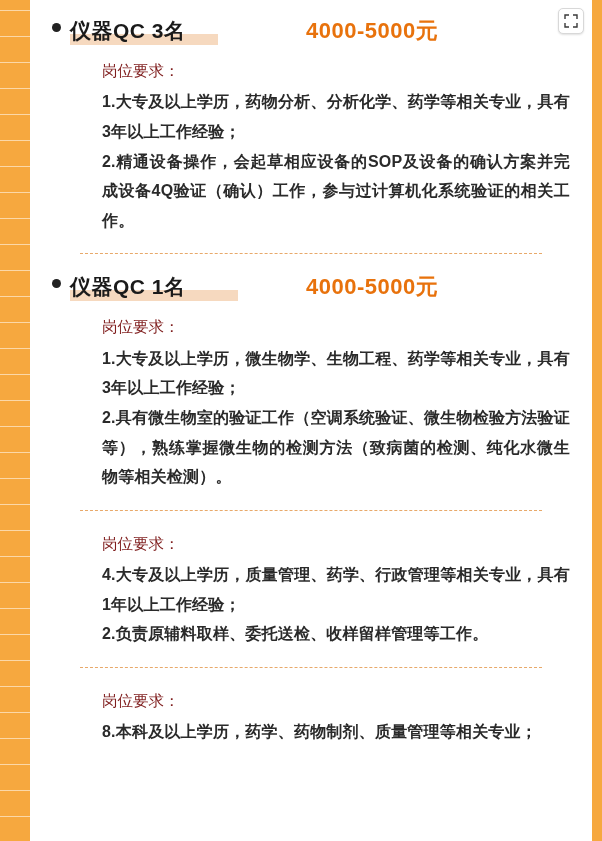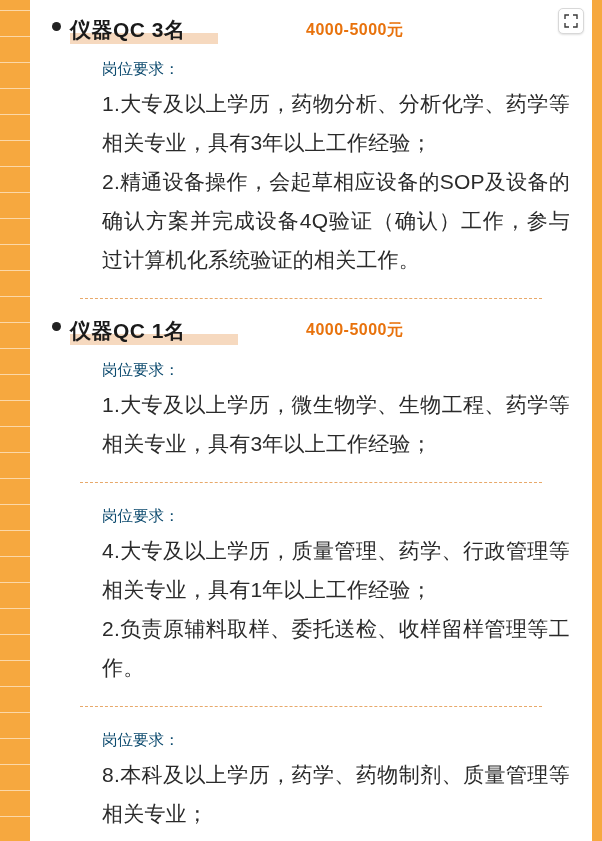--- a/index.html
+++ b/index.html
@@ -92,43 +92,44 @@
   }
   .hl {
     position: absolute;
     left: 0;
     bottom: 0px;
     height: 11px;
     background: #f6d9bf;
     z-index: 1;
   }
   .salary {
-    font-size: 16px;
+    font-size: 22px;
     font-weight: bold;
     color: #e8720c;
     letter-spacing: 0.5px;
     white-space: nowrap;
   }
   .req-label {
     font-size: 15.5px;
-    color: #0c4a6e;
+    color: #7f1d1d;
     margin: 0 0 2px 50px;
     line-height: 1.9;
   }
   .req-list {
     margin: 0 0 0 50px;
     padding: 0;
     list-style: none;
   }
   .req-list li {
-    font-size: 21px;
+    font-size: 16px;
     color: #2a2a2a;
     line-height: 1.85;
     text-align: justify;
     letter-spacing: 0.2px;
+    font-weight: bold;
   }
   .divider {
     margin: 18px 28px 16px 28px;
     border-top: 1px dashed #e8a96a;
     height: 0;
   }
 </style>
 </head>
 <body>
 
@@ -194,20 +195,21 @@
         <span class="bullet"></span>
         <span class="title-wrap">
           <span class="hl" style="width:168px;"></span>
           <span class="title">仪器QC 1名</span>
         </span>
         <span class="salary">4000-5000元</span>
       </div>
       <div class="req-label">岗位要求：</div>
       <ul class="req-list">
         <li>1.大专及以上学历，微生物学、生物工程、药学等相关专业，具有3年以上工作经验；</li>
+        <li>2.具有微生物室的验证工作（空调系统验证、微生物检验方法验证等），熟练掌握微生物的检测方法（致病菌的检测、纯化水微生物等相关检测）。</li>
       </ul>
     </div>
 
     <div class="divider"></div>
 
     <div class="job">
       <div class="req-label">岗位要求：</div>
       <ul class="req-list">
         <li>4.大专及以上学历，质量管理、药学、行政管理等相关专业，具有1年以上工作经验；</li>
         <li>2.负责原辅料取样、委托送检、收样留样管理等工作。</li>

